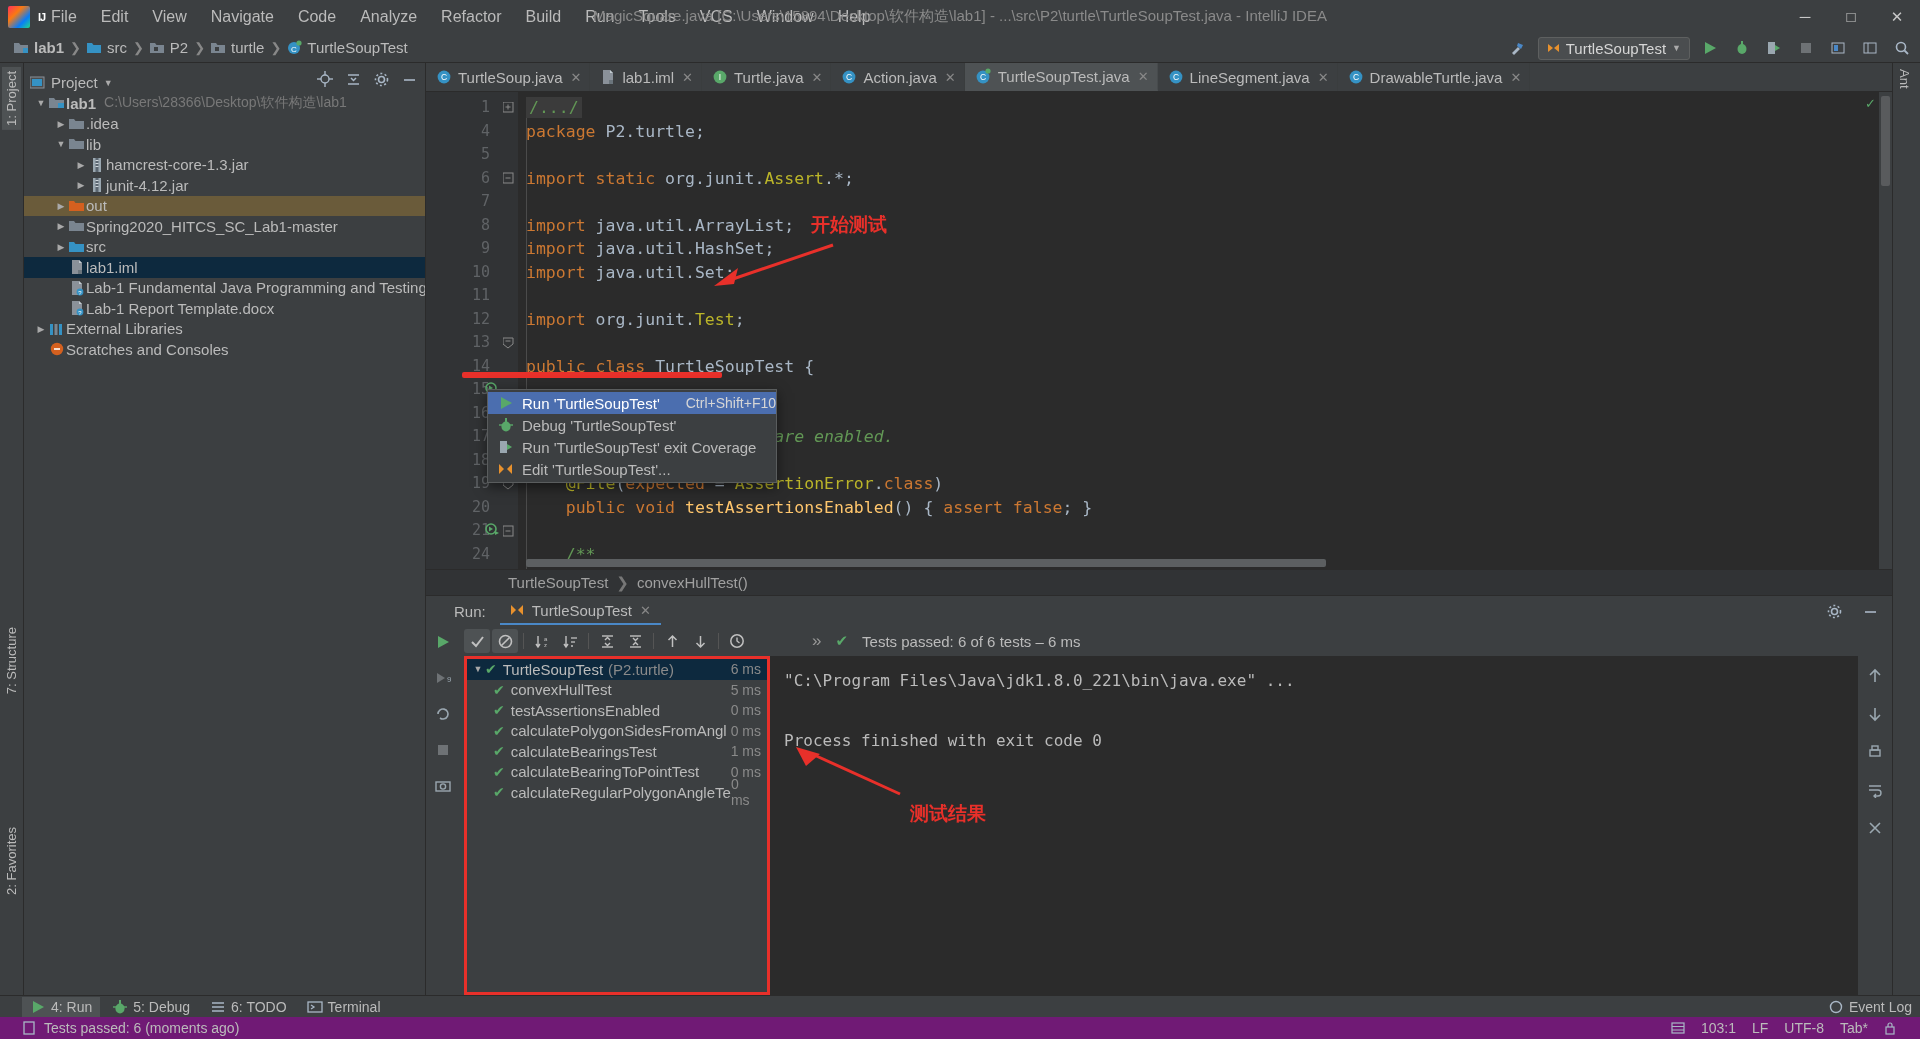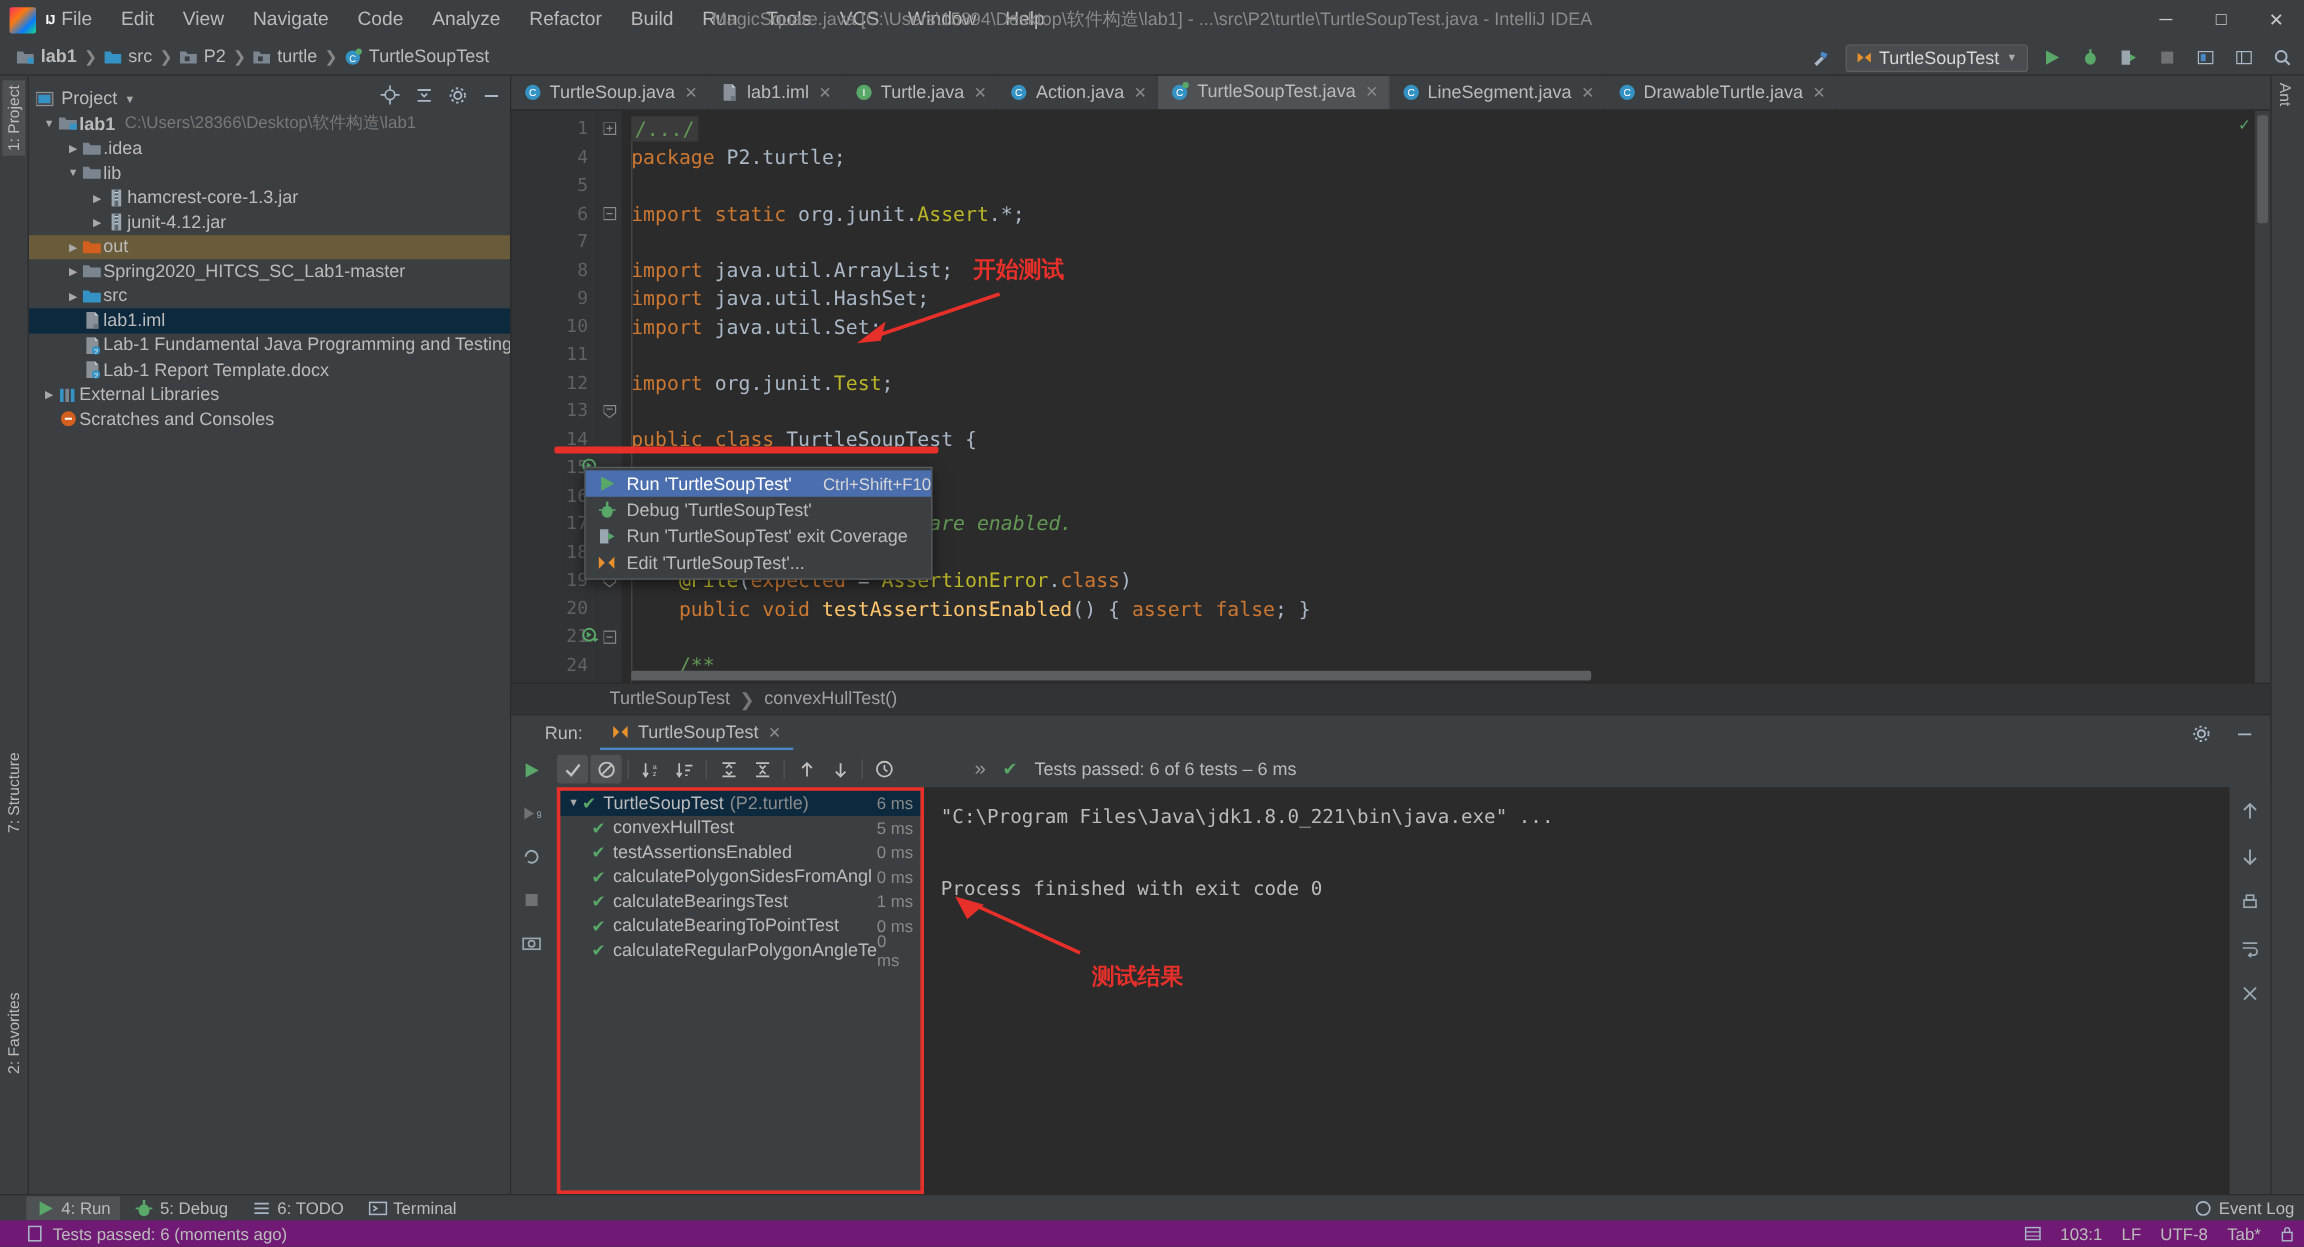--- a/index.html
+++ b/index.html
@@ -60,21 +60,21 @@
   .gutter{ width:72px; flex:0 0 72px; background:#313335; text-align:right; padding-top:4px; }
   .gutter .gl{ height:23.5px; line-height:23.5px; color:#606366; font-family:"DejaVu Sans Mono",monospace; font-size:15px; padding-right:8px; position:relative; }
   .foldcol{ width:20px; flex:0 0 20px; background:#313335; padding-top:4px; }
   .fold{ height:23.5px; display:flex; align-items:center; justify-content:center; color:#8a8a8a; font-size:11px;}
   .codearea{ flex:1; padding-top:4px; position:relative; font-family:"DejaVu Sans Mono",monospace; font-size:16.5px; }
   .cl{ height:23.5px; line-height:23.5px; white-space:pre; padding-left:8px; }
   .kw{ color:#cc7832; } .cm{ color:#629755; }
   .id{ color:#a9b7c6; } .an{ color:#bbb529; } .fn{ color:#ffc66d; } .it{font-style:italic;}
 
   
-  .popupbox{ position:absolute; left:36px; top:280px; width:320px; border:3px solid #e8302a; border-radius:2px; }
+  .popupbox{ position:absolute; left:36px; top:280px; width:260px; border:3px solid #e8302a; border-radius:2px; }
   .popup{ position:absolute; left:22px; top:14px; width:290px; background:#3c3f41; border:1px solid #5a5d5e;
           box-shadow:0 4px 12px rgba(0,0,0,.5); padding:2px 0; }
   .pitem{ height:22px; display:flex; align-items:center; gap:8px; padding:0 10px; font-size:15px; color:#bbbbbb; white-space:nowrap;}
   .pitem.sel{ background:#4b6eaf; color:#fff; }
   .pitem .shc{ margin-left:auto; font-size:14px; color:#d6d6d6; padding-left:18px; }
 
   .breadcrumb-bottom{ height:26px; background:#313335; display:flex; align-items:center; padding-left:82px;
                       font-size:15px; color:#a0a0a0; gap:8px; border-top:1px solid #2b2b2b;}
 
   
@@ -96,21 +96,21 @@
   .console .line{ height:30px; line-height:30px; white-space:pre; }
   .conright{ width:34px; flex:0 0 34px; background:#3c3f41; display:flex; flex-direction:column; align-items:center; padding-top:8px; gap:14px; }
 
   .runtoolbarline{ height:30px; display:flex; align-items:center; gap:14px; padding-left:42px; font-size:15px; }
 
   
   .bottombar{ height:22px; background:#3c3f41; display:flex; align-items:center; gap:4px; padding-left:22px; border-top:1px solid #2b2b2b; position:relative;}
   .btab{ display:flex; align-items:center; gap:5px; padding:2px 8px; font-size:14px; color:#bbbbbb; }
   .btab.on{ background:#4e5254; }
   .statusbar{ height:22px; background:#701a75; display:flex; align-items:center; padding-left:22px; font-size:14px; color:#bbbbbb; position:relative; }
-  .statusright{ position:absolute; right:8px; display:flex; align-items:center; gap:16px; font-size:14px; color:#bbbbbb;padding-left:44px; }
+  .statusright{ position:absolute; right:24px; display:flex; align-items:center; gap:16px; font-size:14px; color:#bbbbbb;padding-left:44px; }
 
   .ann{ position:absolute; color:#e8302a; font-size:19px; font-weight:bold; }
   svg{ display:block; }
 </style>
 </head>
 <body>
 
 <div class="titlebar">
   <div class="ij-logo">
       <span>IJ</span>

